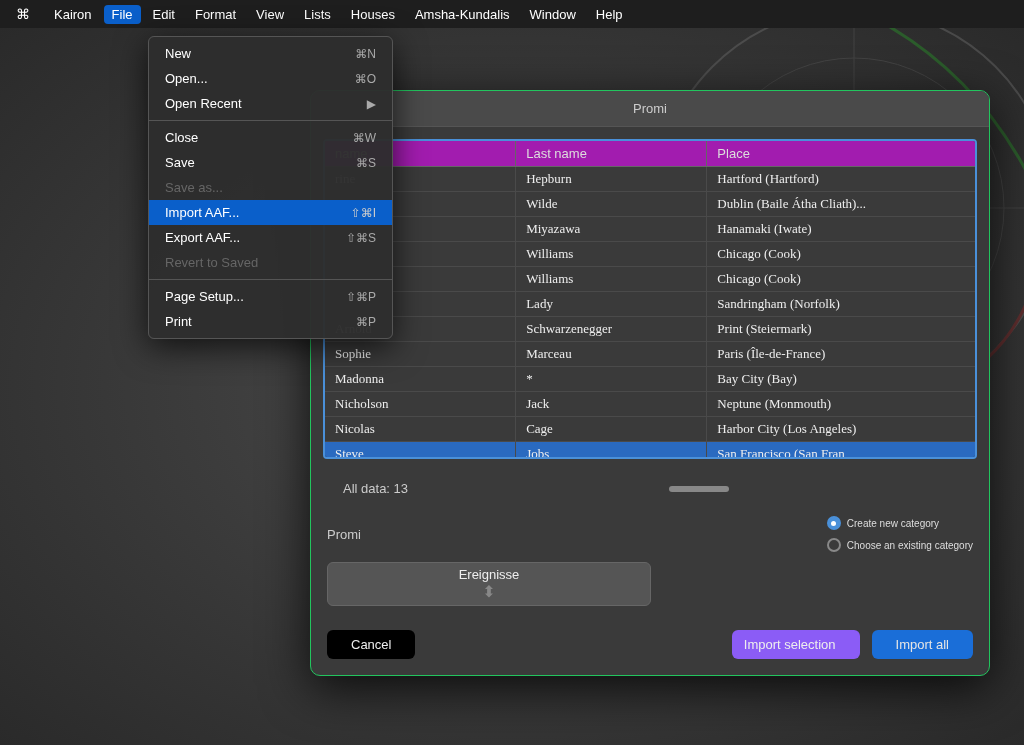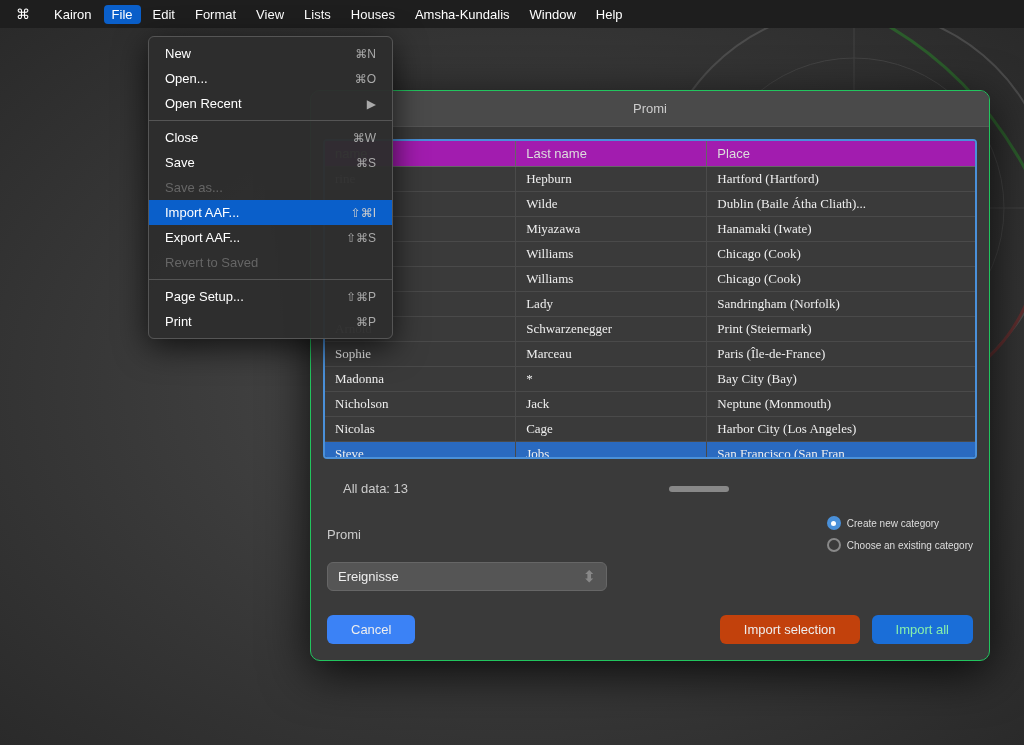--- a/index.html
+++ b/index.html
@@ -227,22 +227,23 @@
     
     .select-dropdown {
       display: flex;
       align-items: center;
       background: #555;
       border: 1px solid #666;
       border-radius: 6px;
       padding: 4px 10px;
       font-size: 13px;
       color: #eee;
-      width: 280px;
+      width: 324px;
       justify-content: space-between;
+      flex-direction: column;
     }
     .select-dropdown .stepper {
       color: #888;
       font-size: 16px;
     }
 
     
     .buttons-row {
       display: flex;
       justify-content: space-between;
@@ -251,30 +252,31 @@
     }
     .btn {
       padding: 7px 24px;
       border-radius: 6px;
       font-size: 13px;
       cursor: pointer;
       border: none;
       font-weight: 500;
     }
     .btn-cancel {
-      background: #3b82f6;
+      background: #000000;
       color: #eee;
     }
     .btn-import-sel {
-      background: #c2410c;
+      background: #8b5cf6;
       color: #eee;
+      padding-left: 12px;
     }
     .btn-import-all {
       background: #1a6ed8;
-      color: #86efac;
+      color: #e5e5e5;
     }
 
     
     .scroll-indicator {
       width: 60px;
       height: 6px;
       background: #888;
       border-radius: 3px;
       margin: 4px auto;
       display: block;

